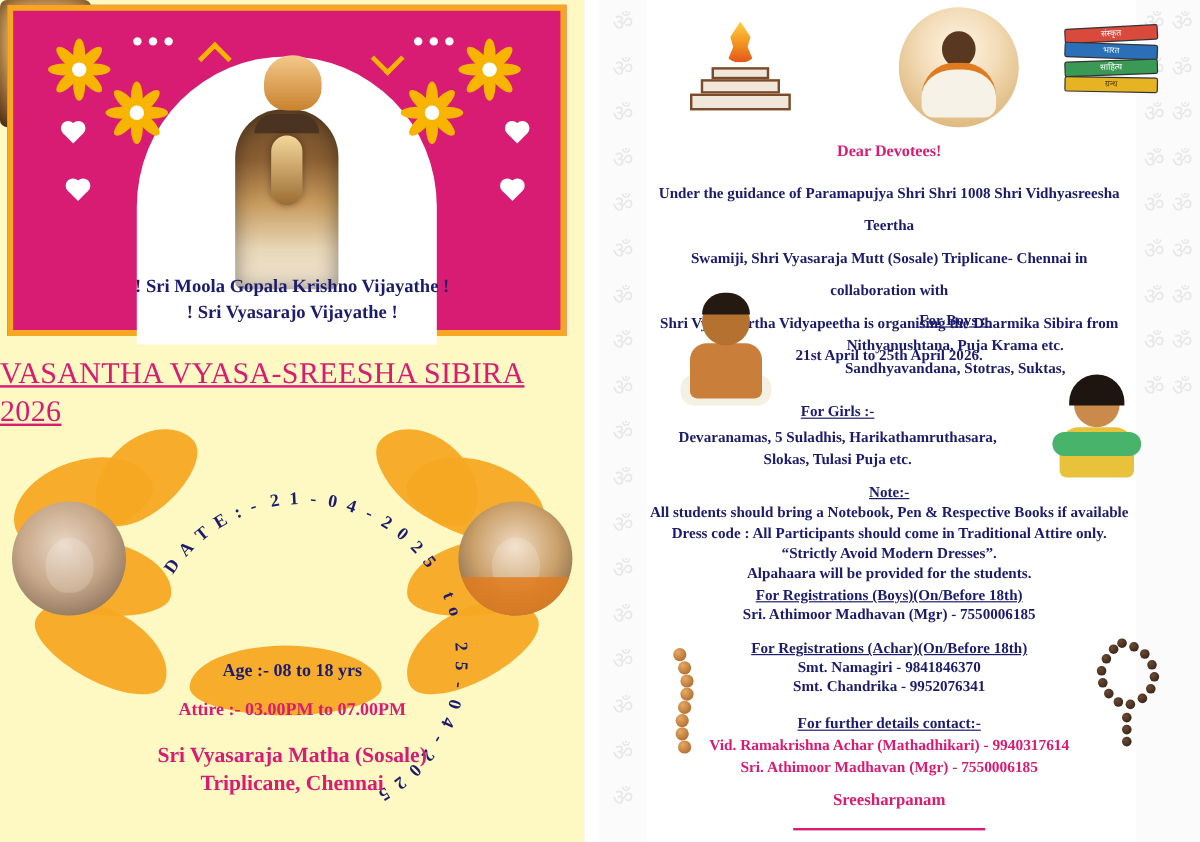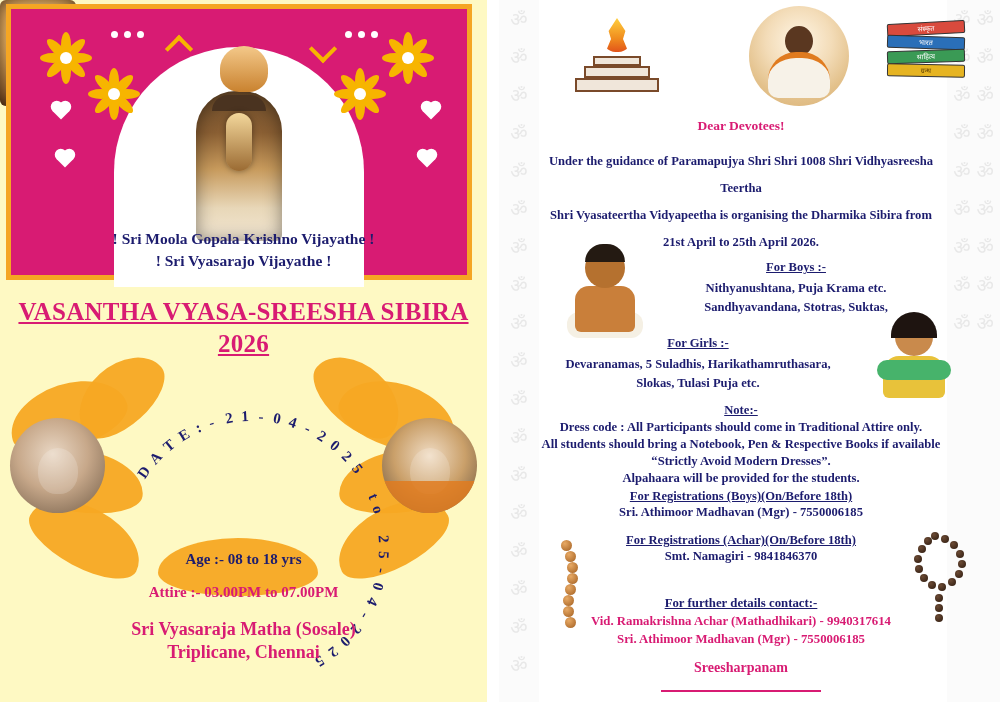--- a/index.html
+++ b/index.html
@@ -79,23 +79,23 @@
     background:#4a3320;
   }
 
   .jaya{
     position:absolute;left:0;right:0;top:228px;text-align:center;
     color:#1c1c6e;font-weight:bold;font-size:15.5px;line-height:22px;
   }
   .jaya .l2{font-size:15.5px;}
 
   .title{
-    position:absolute;left:0;right:0;top:296px;text-align:center;
+    position:absolute;left:0;right:0;top:296px;
     font-family:"Liberation Serif", serif;
-    font-weight:bold;
+    font-weight:normal;
     font-size:25px;line-height:32px;
     letter-spacing:.3px;
     color:#d81b73;
     text-decoration:underline;
   }
   .title .yr{display:block;}
 
   
   .burst{position:absolute;left:8px;top:358px;width:470px;height:250px;}
   .petal{
@@ -480,20 +480,21 @@
         <div class="book" style="top:0px;background:#d94a3d;transform:rotate(-3deg);">संस्कृत</div>
         <div class="book" style="top:14px;background:#2a6fb8;transform:rotate(2deg);">भारत</div>
         <div class="book" style="top:28px;background:#3a9a55;transform:rotate(-2deg);">साहित्य</div>
         <div class="book" style="top:42px;background:#e6b422;transform:rotate(1deg);color:#5a3c00;">ग्रन्थ</div>
       </div>
 
       <div class="dear">Dear Devotees!</div>
 
       <div class="para">
         <div>Under the guidance of Paramapujya Shri Shri 1008 Shri Vidhyasreesha Teertha</div>
+        <div>Swamiji, Shri Vyasaraja Mutt (Sosale) Triplicane- Chennai in collaboration with</div>
         <div>Shri Vyasateertha Vidyapeetha is organising the Dharmika Sibira from</div>
         <div>21st April to 25th April 2026.</div>
       </div>
 
       <div class="boy-icon">
         <div class="boy-dhoti"></div>
         <div class="boy-body"></div>
         <div class="boy-head"></div>
         <div class="boy-hair"></div>
       </div>
@@ -512,34 +513,35 @@
       </div>
 
       <div class="girls">
         <span class="hd">For Girls :-</span>
         <div>Devaranamas, 5 Suladhis, Harikathamruthasara,</div>
         <div>Slokas, Tulasi Puja etc.</div>
       </div>
 
       <div class="note">
         <div class="hd">Note:-</div>
+        <div>All students should bring a Notebook, Pen &amp; Respective Books if available</div>
         <div>Dress code : All Participants should come in Traditional Attire only.</div>
-        <div>All students should bring a Notebook, Pen &amp; Respective Books if available</div>
         <div>“Strictly Avoid Modern Dresses”.</div>
         <div>Alpahaara will be provided for the students.</div>
       </div>
 
       <div class="reg">
         <div class="blk">
           <span class="hd">For Registrations (Boys)(On/Before 18th)</span>
           <div>Sri. Athimoor Madhavan (Mgr) - 7550006185</div>
         </div>
         <div class="blk">
           <span class="hd">For Registrations (Achar)(On/Before 18th)</span>
           <div>Smt. Namagiri - 9841846370</div>
+          <div>Smt. Chandrika - 9952076341</div>
         </div>
       </div>
 
       <div class="contact">
         <span class="hd">For further details contact:-</span>
         <div>Vid. Ramakrishna Achar (Mathadhikari) - 9940317614</div>
         <div>Sri. Athimoor Madhavan (Mgr) - 7550006185</div>
       </div>
 
       <div class="footer">Sreesharpanam</div>

